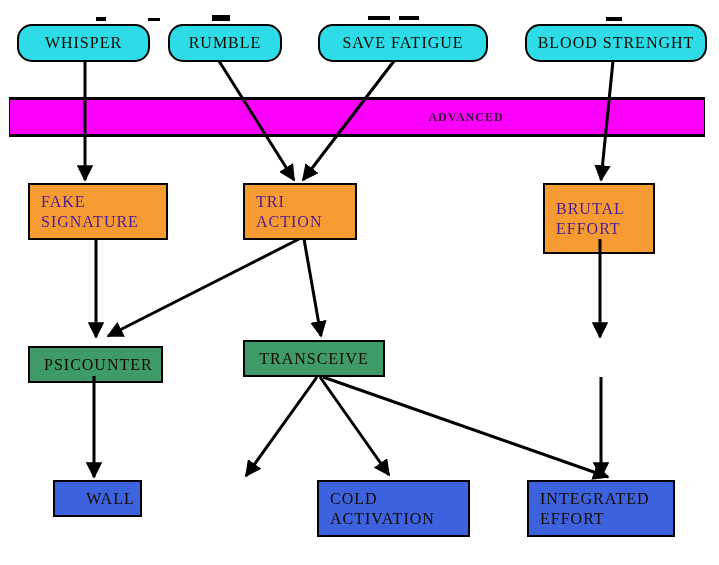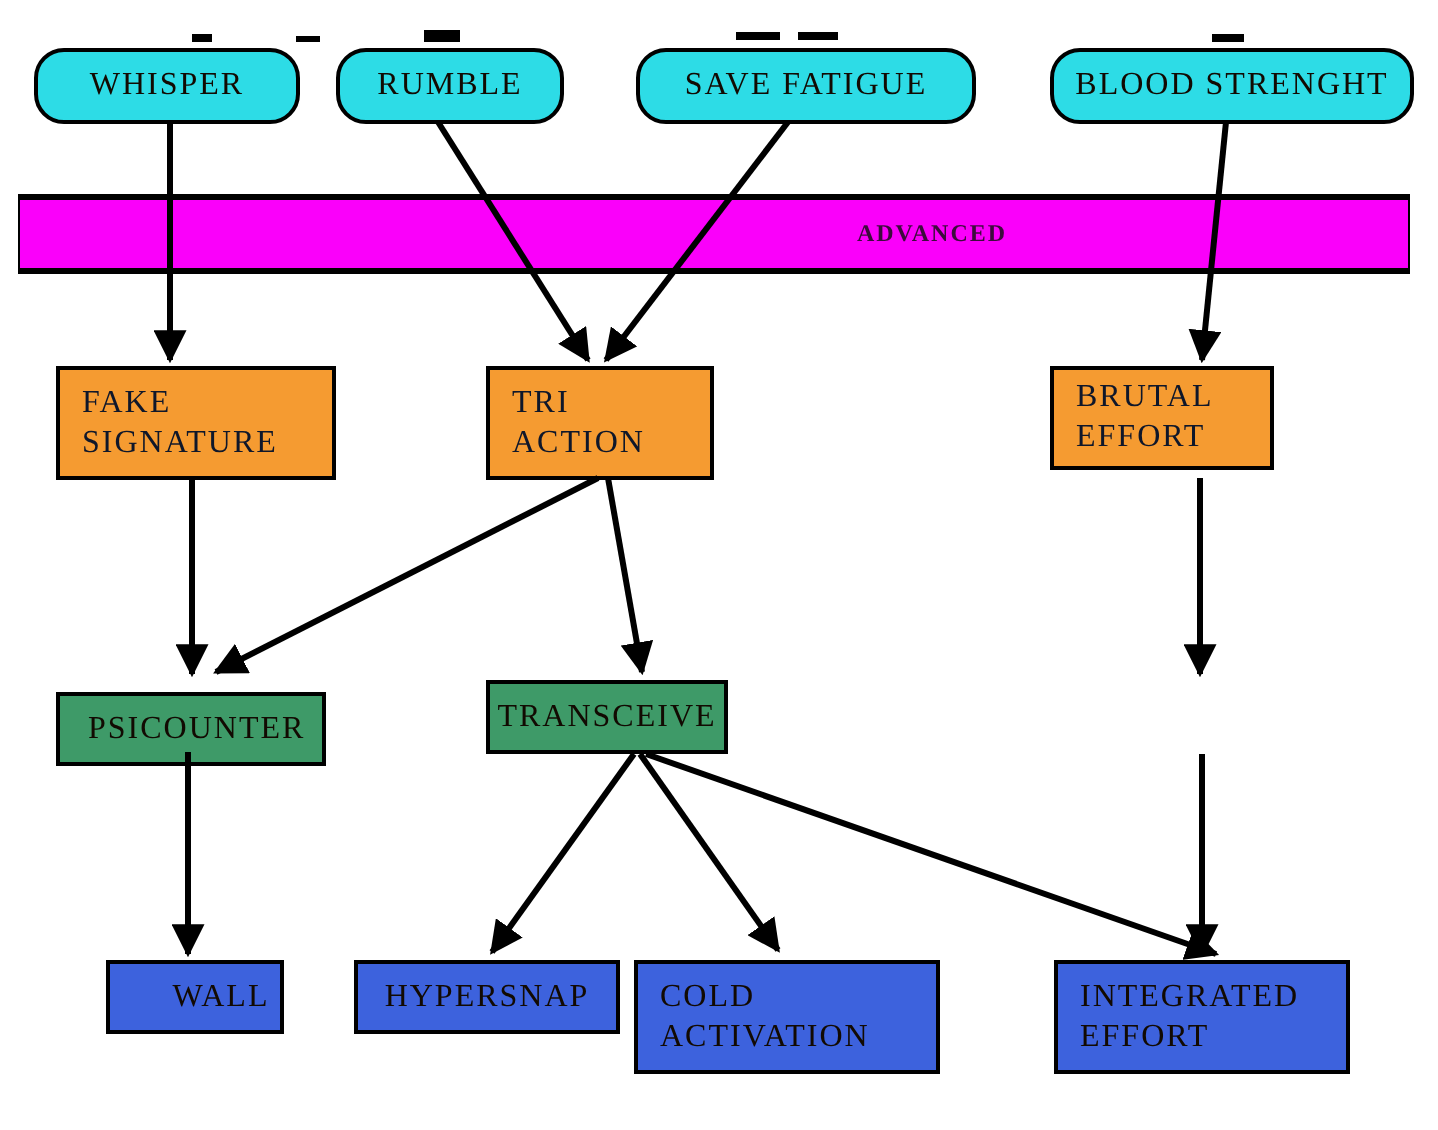--- a/index.html
+++ b/index.html
@@ -8,44 +8,44 @@
     font-family:"Liberation Serif","DejaVu Serif",serif;color:#120a02;
   }
   .node{
     position:absolute;box-sizing:border-box;border:2px solid #000;
     display:flex;align-items:center;font-size:16px;letter-spacing:1px;
     line-height:20px;white-space:pre-line;
   }
   .center{justify-content:center;text-align:center;}
   .leftpad{padding-left:11px;}
   .cyan{background:#2ddce6;border-radius:15px;}
-  .orange{background:#f59b31;color:#0f172a;}
+  .orange{background:#f59b31;color:#4c1d95;}
   .green{background:#3e9a68;}
   .blue{background:#3d62dd;}
   
   #whisper{left:17px;top:24px;width:133px;height:38px;}
   #rumble{left:168px;top:24px;width:114px;height:38px;}
   #save_fatigue{left:318px;top:24px;width:170px;height:38px;}
   #blood_strenght{left:525px;top:24px;width:182px;height:38px;}
   
   #advanced_bar{
     position:absolute;left:9px;top:97px;width:696px;height:40px;box-sizing:border-box;
     background:#fa00fa;border:solid #000;border-width:3px 1px;
   }
   #advanced_label{
     position:absolute;left:456px;top:50%;transform:translate(-50%,-50%);
     font-size:12px;letter-spacing:1px;color:#3d0b3d;font-weight:bold;
   }
   
   #fake_signature{left:28px;top:183px;width:140px;height:57px;}
   #tri_action{left:243px;top:183px;width:114px;height:57px;}
-  #brutal_effort{left:525px;top:183px;width:112px;height:52px;}
+  #brutal_effort{left:543px;top:183px;width:112px;height:71px;}
   
   #psicounter{left:28px;top:346px;width:135px;height:37px;padding-left:14px;}
-  #transceive{left:243px;top:340px;width:121px;height:37px;}
+  #transceive{left:243px;top:340px;width:142px;height:37px;}
   #lend_power{left:525px;top:340px;width:152px;height:38px;}
   
   #wall{left:53px;top:480px;width:89px;height:37px;padding-left:26px;justify-content:center;}
   #hypersnap{left:177px;top:480px;width:133px;height:37px;}
   #cold_activation{left:317px;top:480px;width:153px;height:57px;}
   #integrated_effort{left:527px;top:480px;width:148px;height:57px;}
   
   #arrows{position:absolute;left:0;top:0;width:719px;height:565px;pointer-events:none;}
   
   .frag{position:absolute;background:#000;}
@@ -101,23 +101,20 @@
   <div class="node green" id="psicounter">
     <span>PSICOUNTER</span>
   </div>
   <div class="node green center" id="transceive">
     <span>TRANSCEIVE</span>
   </div>
 
   <div class="node blue" id="wall">
     <span>WALL</span>
   </div>
-  <div class="node blue center" id="hypersnap">
-    <span>HYPERSNAP</span>
-  </div>
   <div class="node blue leftpad" id="cold_activation">
     <span>COLD
 ACTIVATION</span>
   </div>
   <div class="node blue leftpad" id="integrated_effort">
     <span>INTEGRATED
 EFFORT</span>
   </div>
 
   <svg id="arrows" viewBox="0 0 719 565" xmlns="http://www.w3.org/2000/svg">

